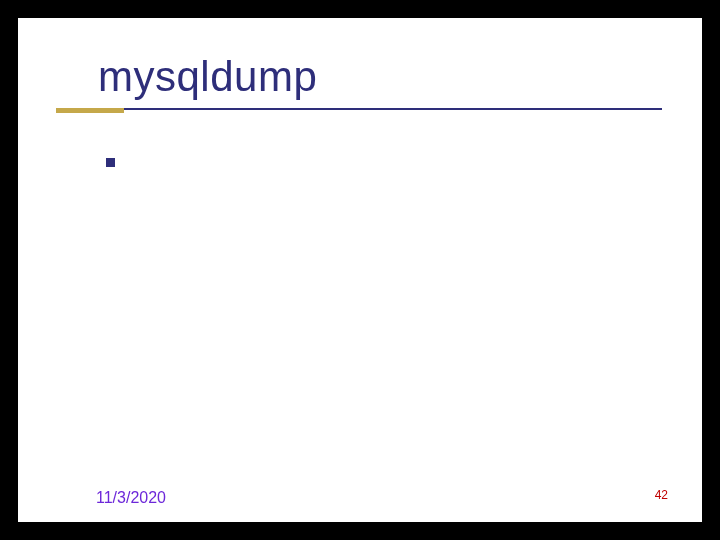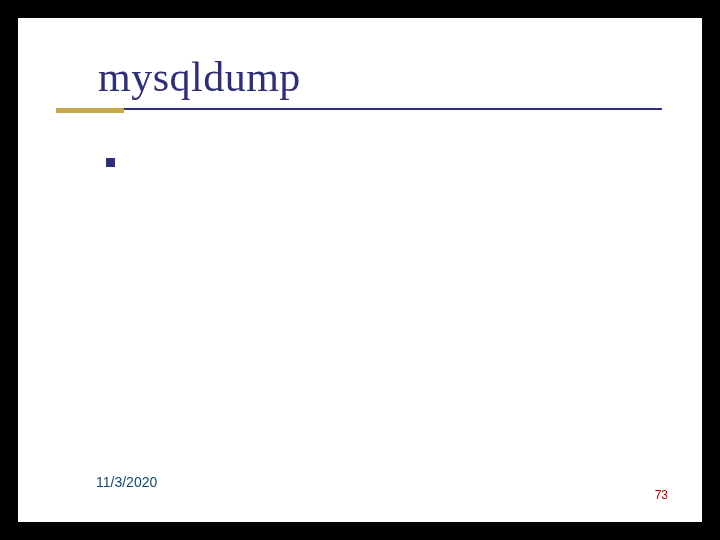--- a/index.html
+++ b/index.html
@@ -19,21 +19,20 @@
     background: #fff;
   }
   .title {
     position: absolute;
     left: 80px;
     top: 35px;
     font-size: 42px;
     font-weight: 400;
     color: #2e2e7a;
     letter-spacing: 0.5px;
-    font-family: Liberation Serif, serif;
   }
   .title-accent {
     position: absolute;
     left: 38px;
     top: 90px;
     width: 68px;
     height: 5px;
     background: #c5a84a;
   }
   .title-underline {
@@ -58,35 +57,35 @@
     top: 128px;
     width: 525px;
     font-size: 24px;
     line-height: 1.28;
     color: #000;
     word-break: break-word;
   }
   .footer-date {
     position: absolute;
     left: 78px;
-    bottom: 32px;
-    font-size: 14px;
-    color: #0c4a6e;
+    bottom: 15px;
+    font-size: 16px;
+    color: #6d28d9;
   }
   .footer-page {
     position: absolute;
     right: 34px;
     bottom: 20px;
     font-size: 12px;
     color: #c00000;
   }
 </style>
 </head>
 <body>
 
 <div class="slide">
   <div class="title">mysqldump</div>
   <div class="title-accent"></div>
   <div class="title-underline"></div>
   <div class="bullet"></div>
   <div class="footer-date">11/3/2020</div>
-  <div class="footer-page">73</div>
+  <div class="footer-page">42</div>
 </div>
 
 </body></html>

